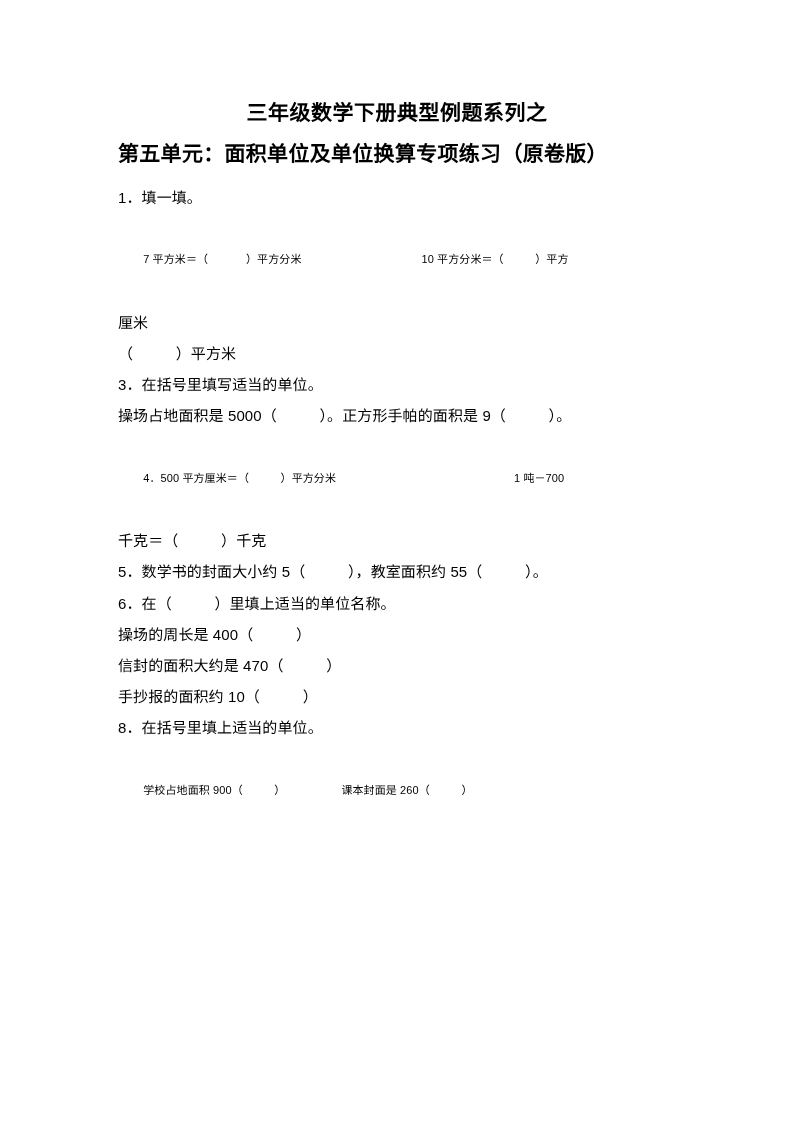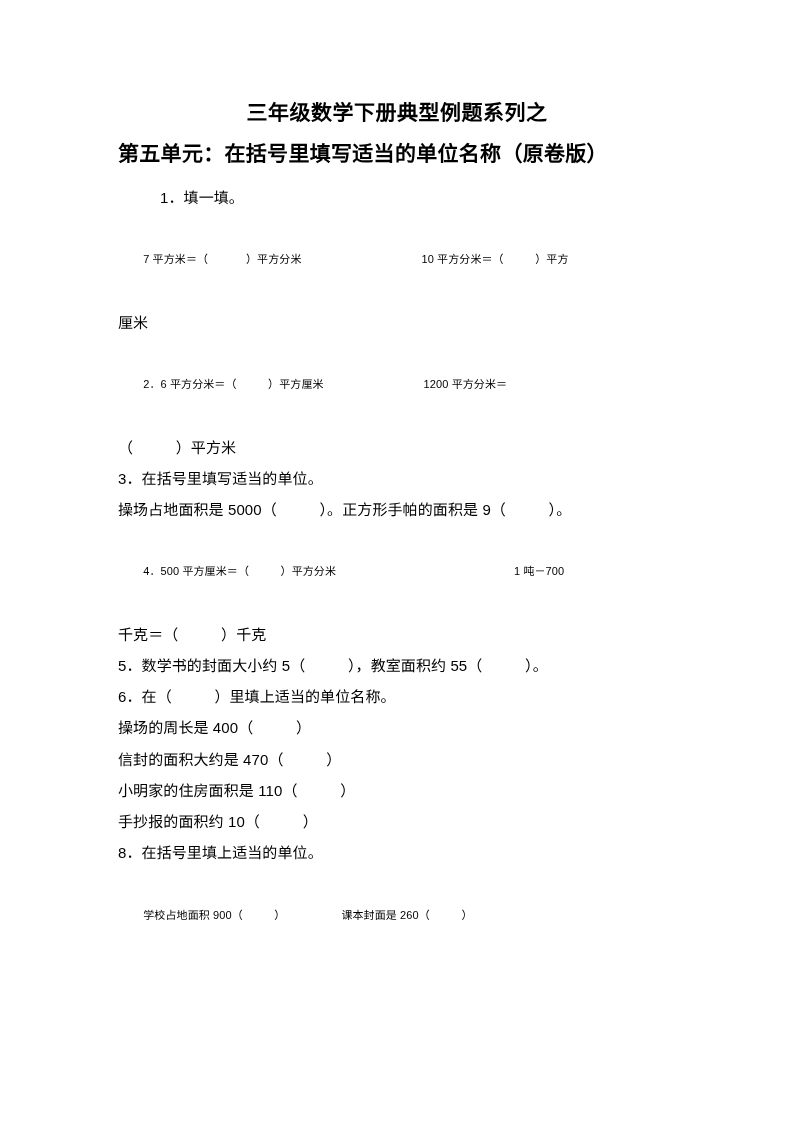--- a/index.html
+++ b/index.html
@@ -60,21 +60,21 @@
     padding: 0;
   }
   .line {
     font-size: 15px;
     line-height: 31.2px;
     white-space: pre;
     margin: 0;
     padding: 0;
     letter-spacing: 0.1px;
   }
-  .line.first { margin-top: 13px; margin-left: 42px; }
+  .line.first { margin-top: 13px; }
 
   
   .row {
     font-size: 11px;
     line-height: 31.2px;
     white-space: pre;
     margin: 0;
     padding: 0;
     display: block;
     position: relative;
@@ -84,34 +84,31 @@
   .row > .col-r { display: inline-block; }
 </style>
 </head>
 <body>
 
 <div class="page">
   <div class="content">
 
     <h1 class="doc-title-1">三年级数学下册典型例题系列之</h1>
 
-    <h2 class="doc-title-2">第五单元：在括号里填写适当的单位名称（原卷版）</h2>
+    <h2 class="doc-title-2">第五单元：面积单位及单位换算专项练习（原卷版）</h2>
 
     <div class="qblock">
       <div class="line first">1．填一填。</div>
       <div class="row">
         <span class="col-l">7 平方米＝（            ）平方分米</span><span class="col-r" style="padding-left:120px;">10 平方分米＝（          ）平方</span>
       </div>
       <div class="line">厘米</div>
     </div>
 
     <div class="qblock">
-      <div class="row">
-        <span class="col-l">2．6 平方分米＝（          ）平方厘米</span><span class="col-r" style="padding-left:100px;">1200 平方分米＝</span>
-      </div>
       <div class="line">（          ）平方米</div>
     </div>
 
     <div class="qblock">
       <div class="line">3．在括号里填写适当的单位。</div>
       <div class="line">操场占地面积是 5000（          ）。正方形手帕的面积是 9（          ）。</div>
     </div>
 
     <div class="qblock">
       <div class="row">
@@ -121,21 +118,20 @@
     </div>
 
     <div class="qblock">
       <div class="line">5．数学书的封面大小约 5（          ），教室面积约 55（          ）。</div>
     </div>
 
     <div class="qblock">
       <div class="line">6．在（          ）里填上适当的单位名称。</div>
       <div class="line">操场的周长是 400（          ）</div>
       <div class="line">信封的面积大约是 470（          ）</div>
-      <div class="line">小明家的住房面积是 110（          ）</div>
       <div class="line">手抄报的面积约 10（          ）</div>
     </div>
 
 
     <div class="qblock">
       <div class="line">8．在括号里填上适当的单位。</div>
       <div class="row">
         <span class="col-l">学校占地面积 900（          ）</span><span class="col-r" style="padding-left:56px;">课本封面是 260（          ）</span>
       </div>
 

